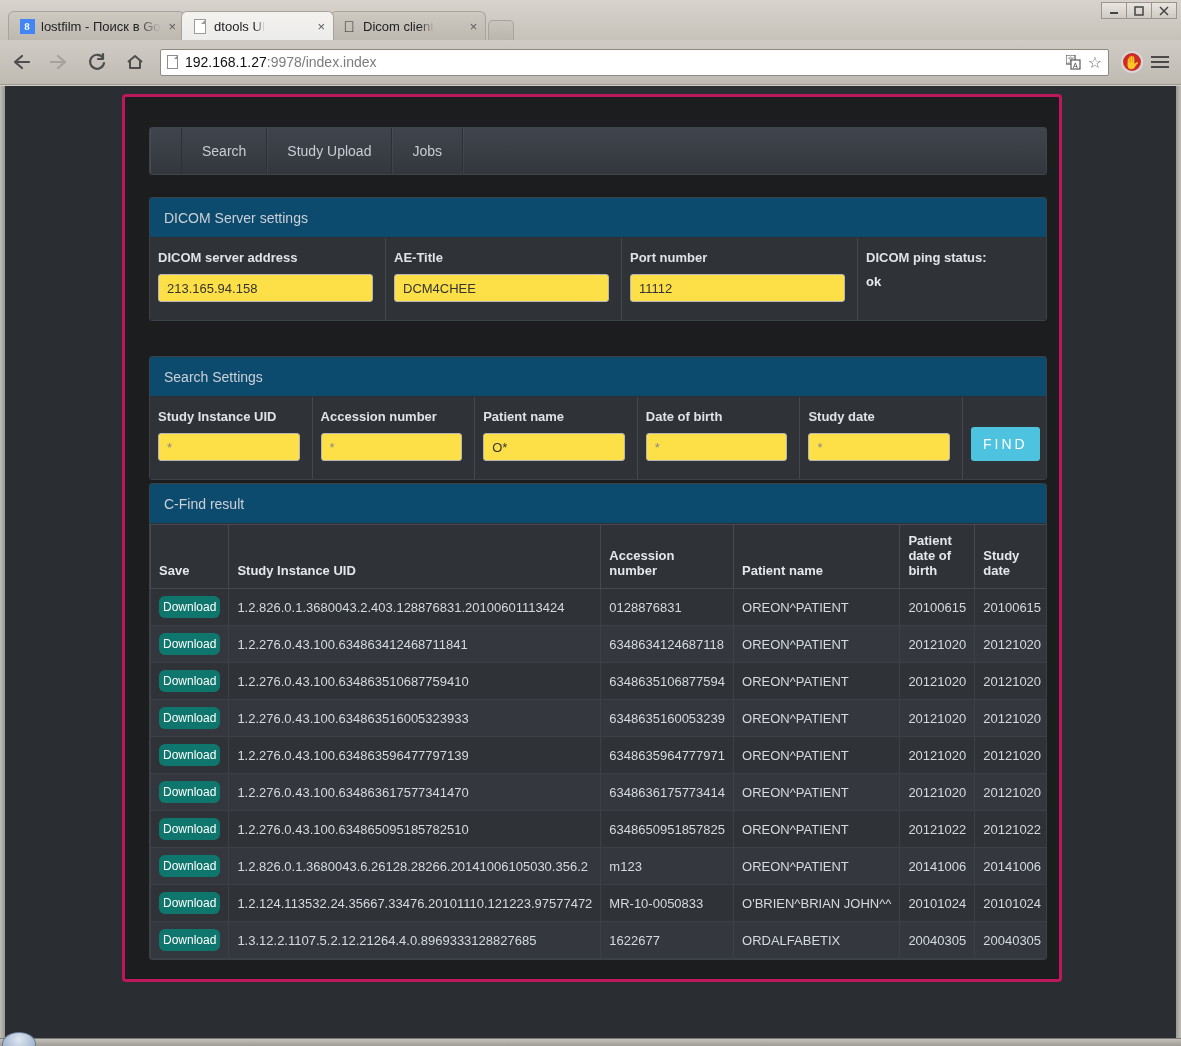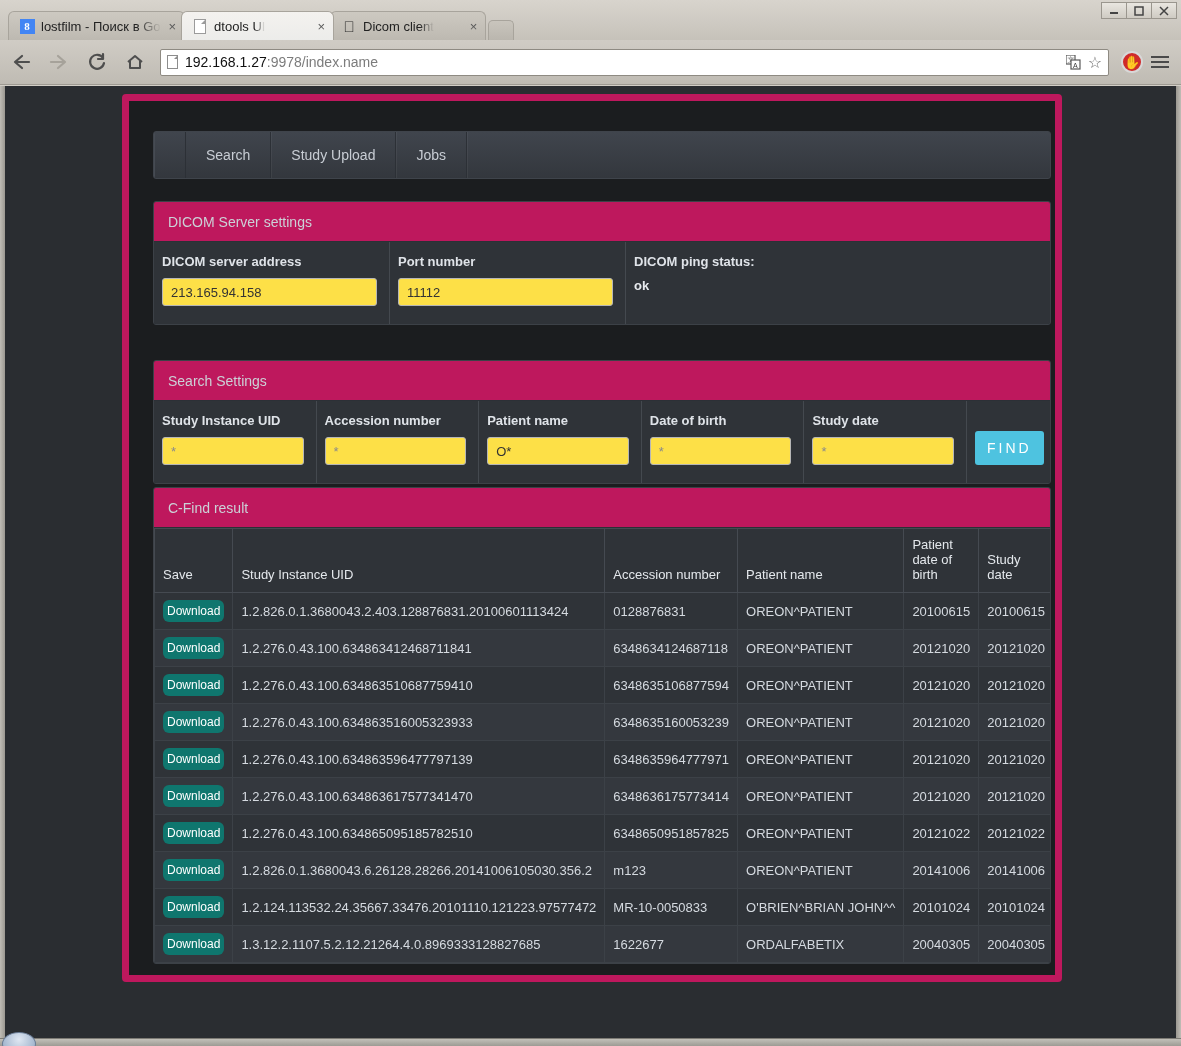--- a/index.html
+++ b/index.html
@@ -154,21 +154,21 @@
   .page-bg {
     position: absolute; left: 0; top: 0; width: 100%; height: 100%;
     background: #2a2d31;
   }
 
   .app-container {
     position: absolute;
     left: 117px; top: 8px;
     width: 940px; height: 888px;
     background: #1b1d1f;
-    border: 7px solid #be185d;
+    border: 3px solid #be185d;
     border-radius: 4px;
   }
 
   
   .navbar {
     position: absolute; left: 24px; top: 30px;
     width: 898px; height: 48px;
     background: linear-gradient(#40454d, #33373d);
     border: 1px solid #3f444b;
     border-radius: 3px;
@@ -193,21 +193,21 @@
   .panel {
     position: absolute; left: 24px;
     width: 898px;
     background: #32363c;
     border: 1px solid #3c4147;
     border-radius: 3px;
     overflow: hidden;
   }
   .panel-head {
     height: 40px;
-    background: #be185d;
+    background: #0c4a6e;
     border-bottom: 1px solid #2c3036;
     display: flex; align-items: center;
     padding-left: 14px;
     font-size: 14px; color: #ccd1d7;
   }
   .panel-body { display: flex; background: #2f3338; }
   .field-cell {
     padding: 12px 12px 18px 8px;
     border-right: 1px solid #44494f;
     background: #2f3338;
@@ -241,21 +241,21 @@
   }
 
   
   .result-table {
     width: 100%; border-collapse: collapse;
     background: #2f3338;
   }
   .result-table th {
     background: #2f3338;
     color: #e4e8ec;
-    font-size: 13px; font-weight: normal;
+    font-size: 13px; font-weight: bold;
     text-align: left;
     vertical-align: bottom;
     padding: 8px 8px 10px 8px;
     border: 1px solid #454a51;
     height: 64px;
   }
   .result-table td {
     color: #d5dae0;
     font-size: 13px;
     padding: 7px 8px;
@@ -376,21 +376,21 @@
     </div>
     <div class="nav-icon">
       <svg width="20" height="20" viewBox="0 0 20 20">
           <path d="M3 10 L10 4 L17 10" stroke="#4e4e4e" stroke-width="2" fill="none" stroke-linejoin="round"></path>
           <path d="M5 9 V16 H15 V9" stroke="#4e4e4e" stroke-width="2" fill="none" stroke-linejoin="round"></path>
         </svg>
     </div>
 
     <div class="urlbar">
       <span class="url-doc-icon"></span>
-      <span class="url-text"><span>192.168.1.27</span><span class="dim">:9978/index.name</span></span>
+      <span class="url-text"><span>192.168.1.27</span><span class="dim">:9978/index.index</span></span>
       <span class="url-right">
         <span class="translate-icon">
           <svg width="15" height="15" viewBox="0 0 15 15">
               <rect x="0" y="0" width="9" height="9" fill="none" stroke="#5a5a5a" stroke-width="1.2"></rect>
               <text x="1.5" y="7" font-size="7" fill="#5a5a5a" font-family="Liberation Sans">文</text>
               <rect x="5" y="5" width="9" height="9" fill="#fff" stroke="#5a5a5a" stroke-width="1.2"></rect>
               <text x="7" y="12.5" font-size="7" fill="#3a3a3a" font-family="Liberation Sans">A</text>
             </svg>
         </span>
         <span class="star-icon">☆</span>
@@ -420,20 +420,24 @@
         <div class="nav-item">Jobs</div>
         <div class="nav-rest"></div>
       </div>
 
       <div class="panel" style="top:100px;">
         <div class="panel-head">DICOM Server settings</div>
         <div class="panel-body">
           <div class="field-cell" style="width:236px">
             <div class="field-label">DICOM server address</div>
             <input class="field-input" value="213.165.94.158" style="">
+          </div>
+          <div class="field-cell" style="width:236px">
+            <div class="field-label">AE-Title</div>
+            <input class="field-input" value="DCM4CHEE" style="">
           </div>
           <div class="field-cell" style="width:236px">
             <div class="field-label">Port number</div>
             <input class="field-input" value="11112" style="">
           </div>
           <div class="field-cell" style="width:188px">
             <div class="field-label">DICOM ping status:</div>
             <div class="ping-status">ok</div>
           </div>
         </div>

